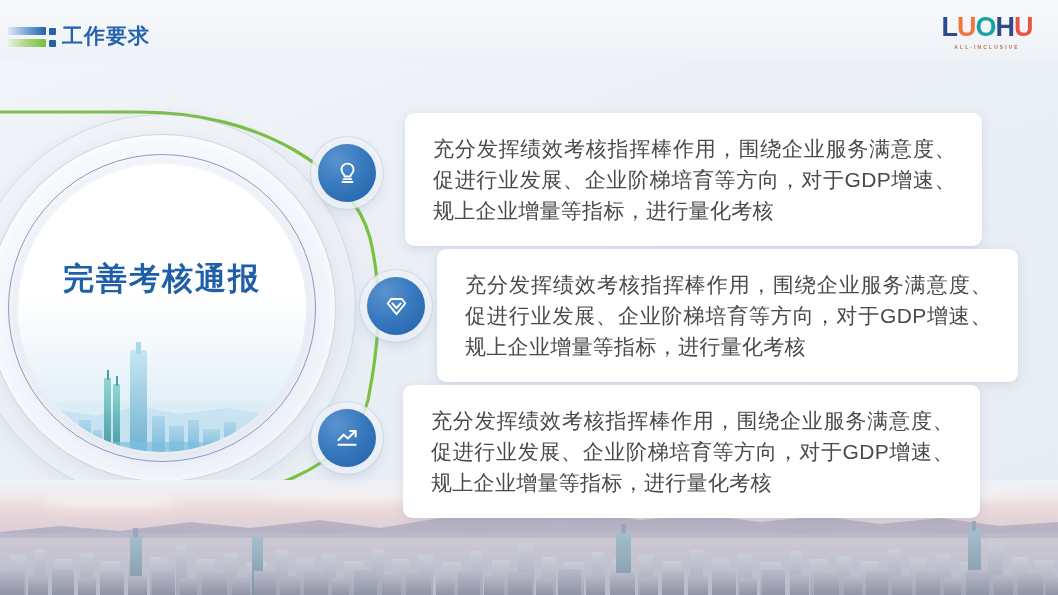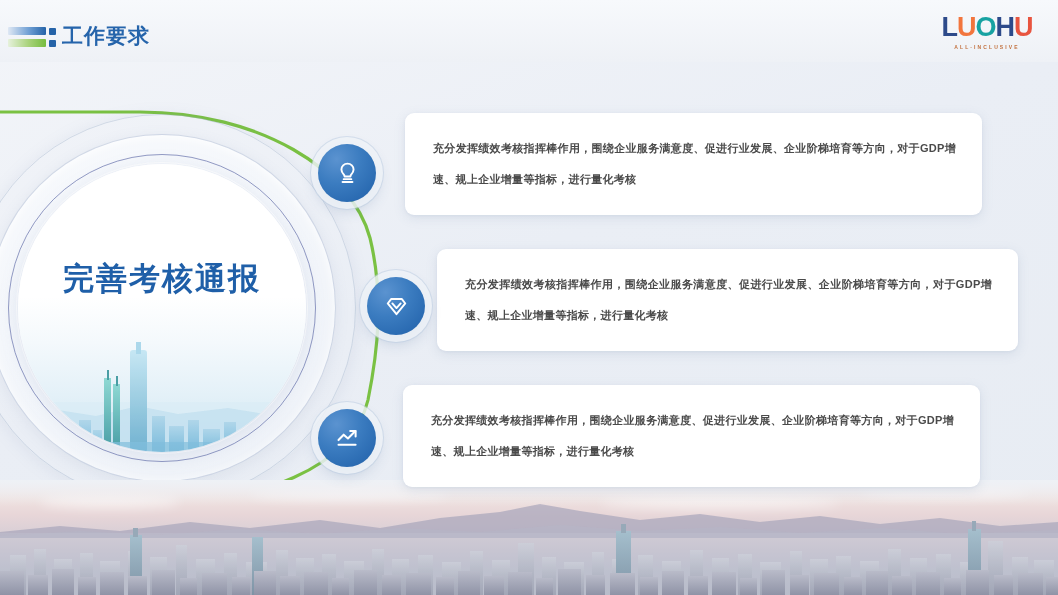--- a/index.html
+++ b/index.html
@@ -136,26 +136,25 @@
   
   .card{
     position:absolute;
     background:#ffffff;
     border-radius:9px;
     box-shadow:0 3px 12px rgba(120,140,175,.16),0 1px 3px rgba(120,140,175,.10);
     padding:20px 26px 20px 28px;
     z-index:4;
   }
   .card p{
-    font-size:11px;
+    font-size:21px;
     line-height:31px;
     color:#4a4a4a;
     letter-spacing:.3px;
     text-align:justify;
-    font-weight:bold;
   }
   .card-1{ left:405px; top:113px; width:577px; }
   .card-2{ left:437px; top:249px; width:581px; }
   .card-3{ left:403px; top:385px; width:577px; }
 
   
   .cityband{
     position:absolute; left:0; bottom:0; width:1058px; height:115px;
     overflow:hidden;
     z-index:1;

